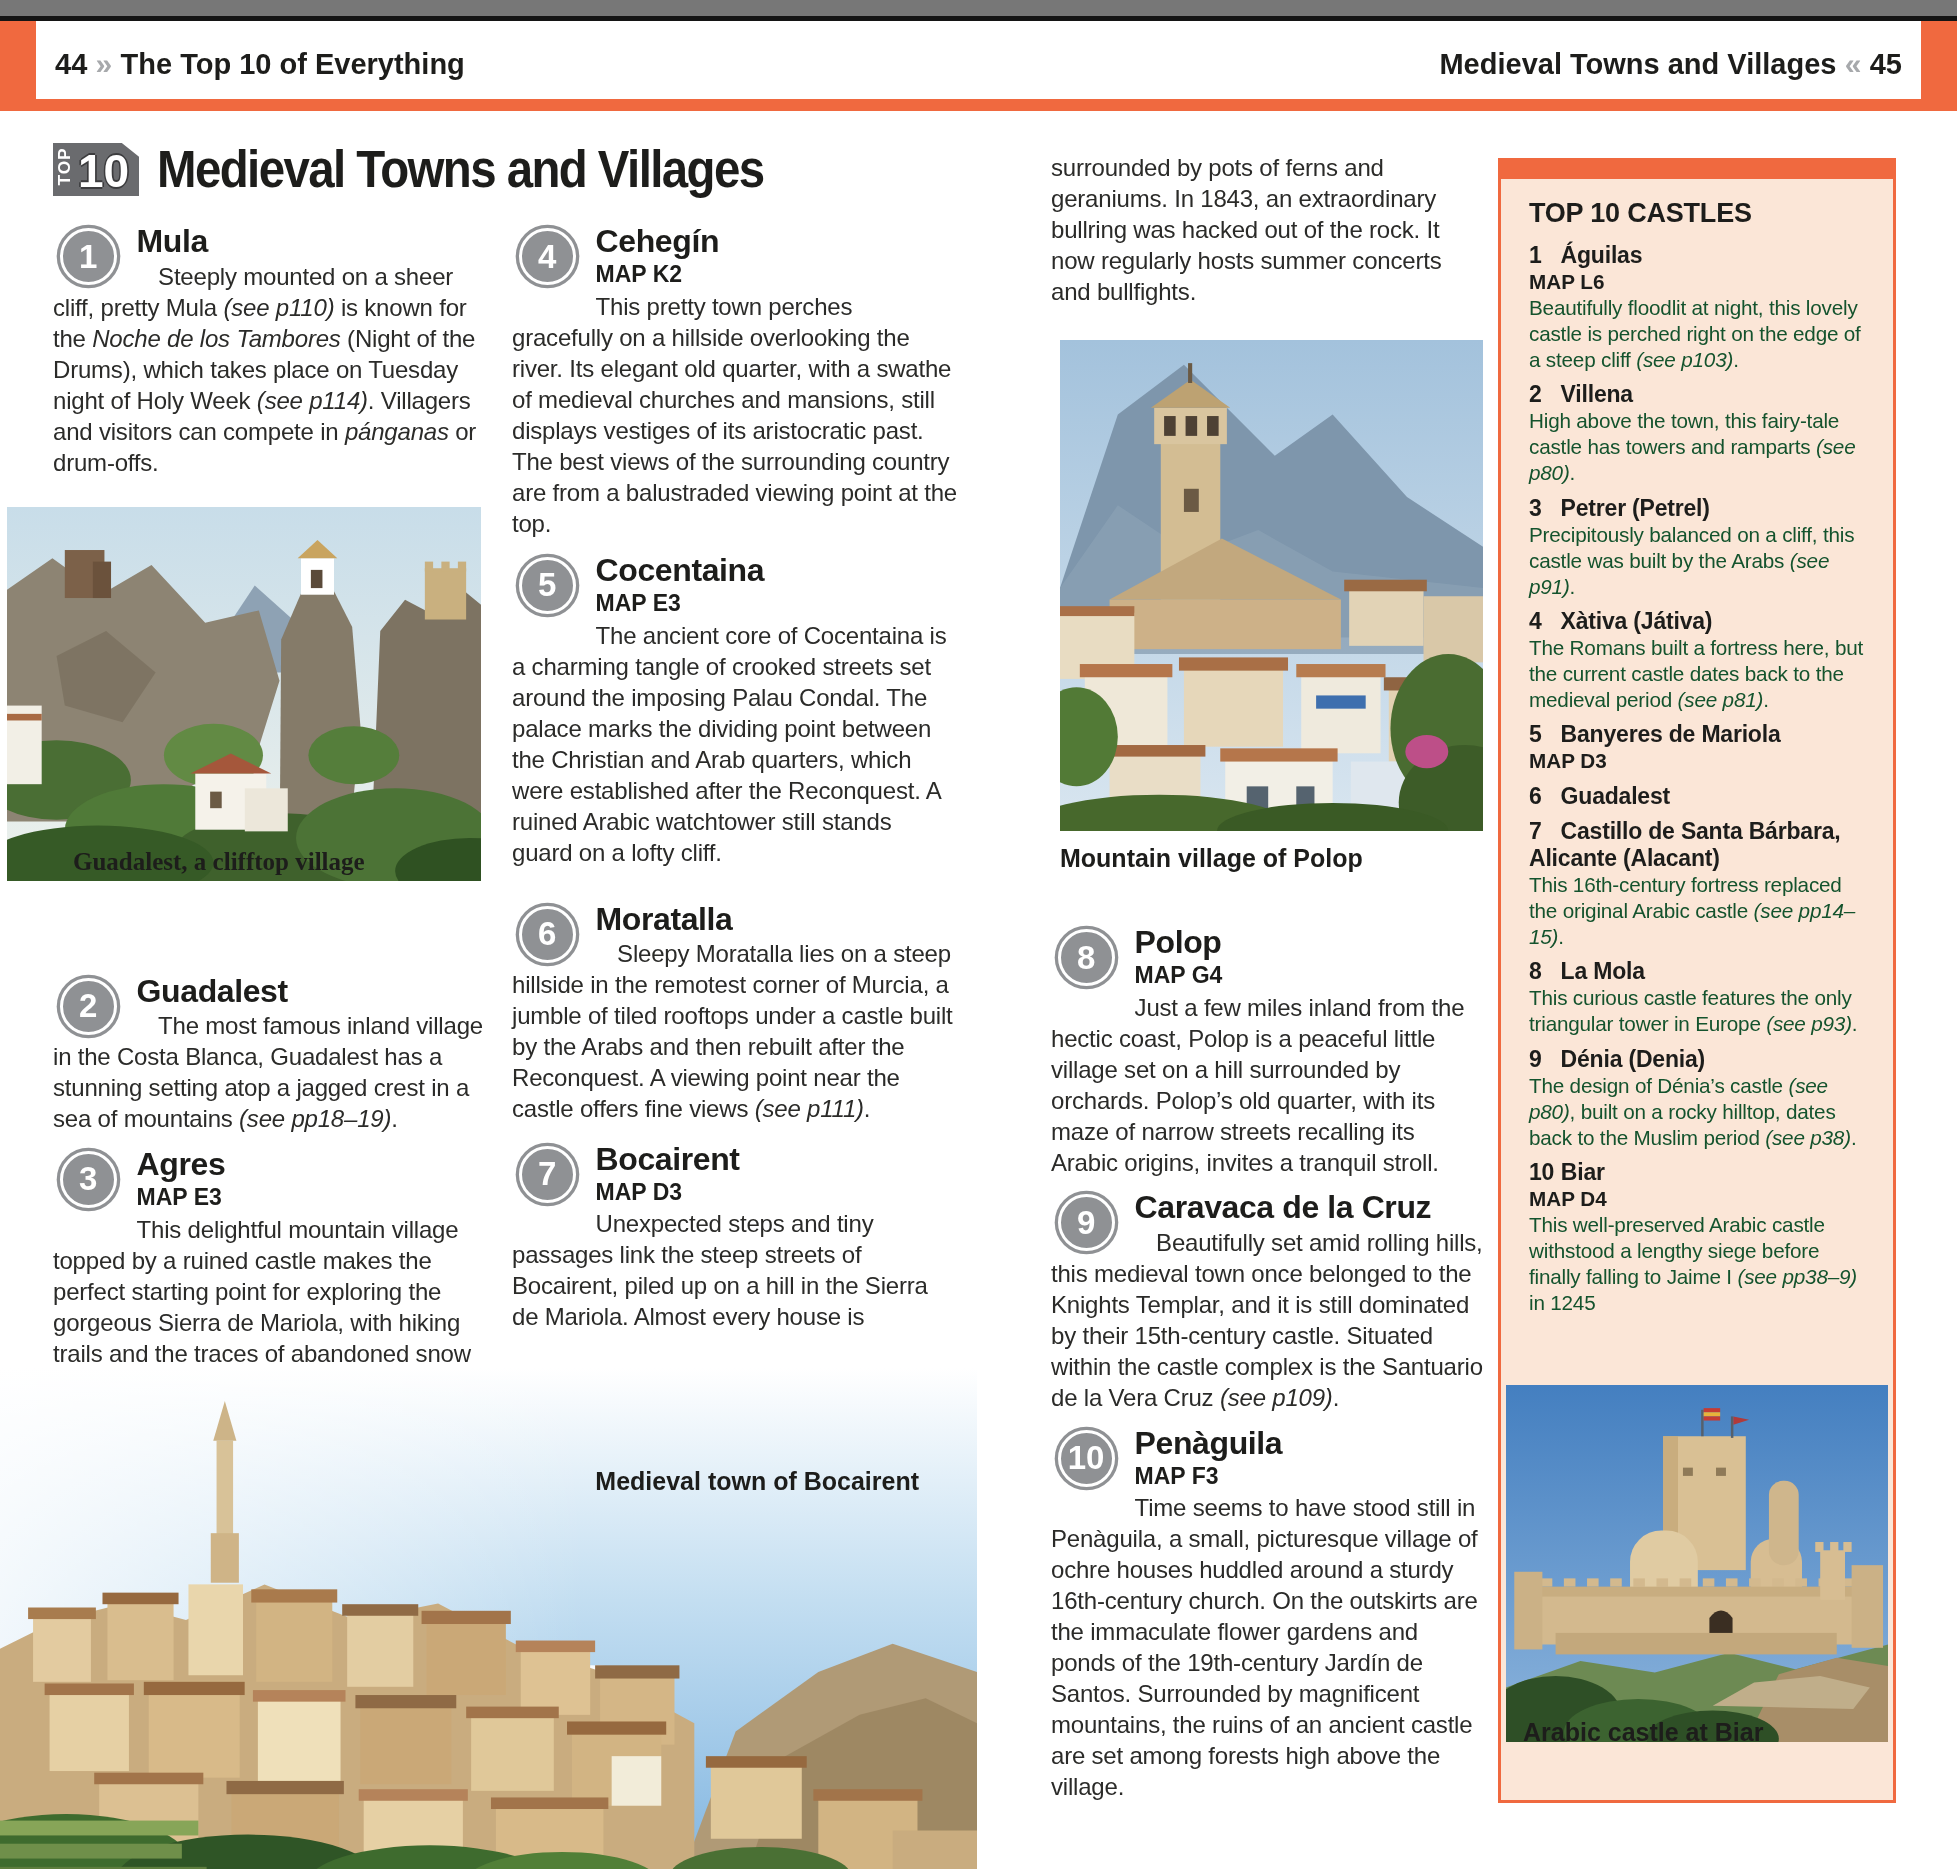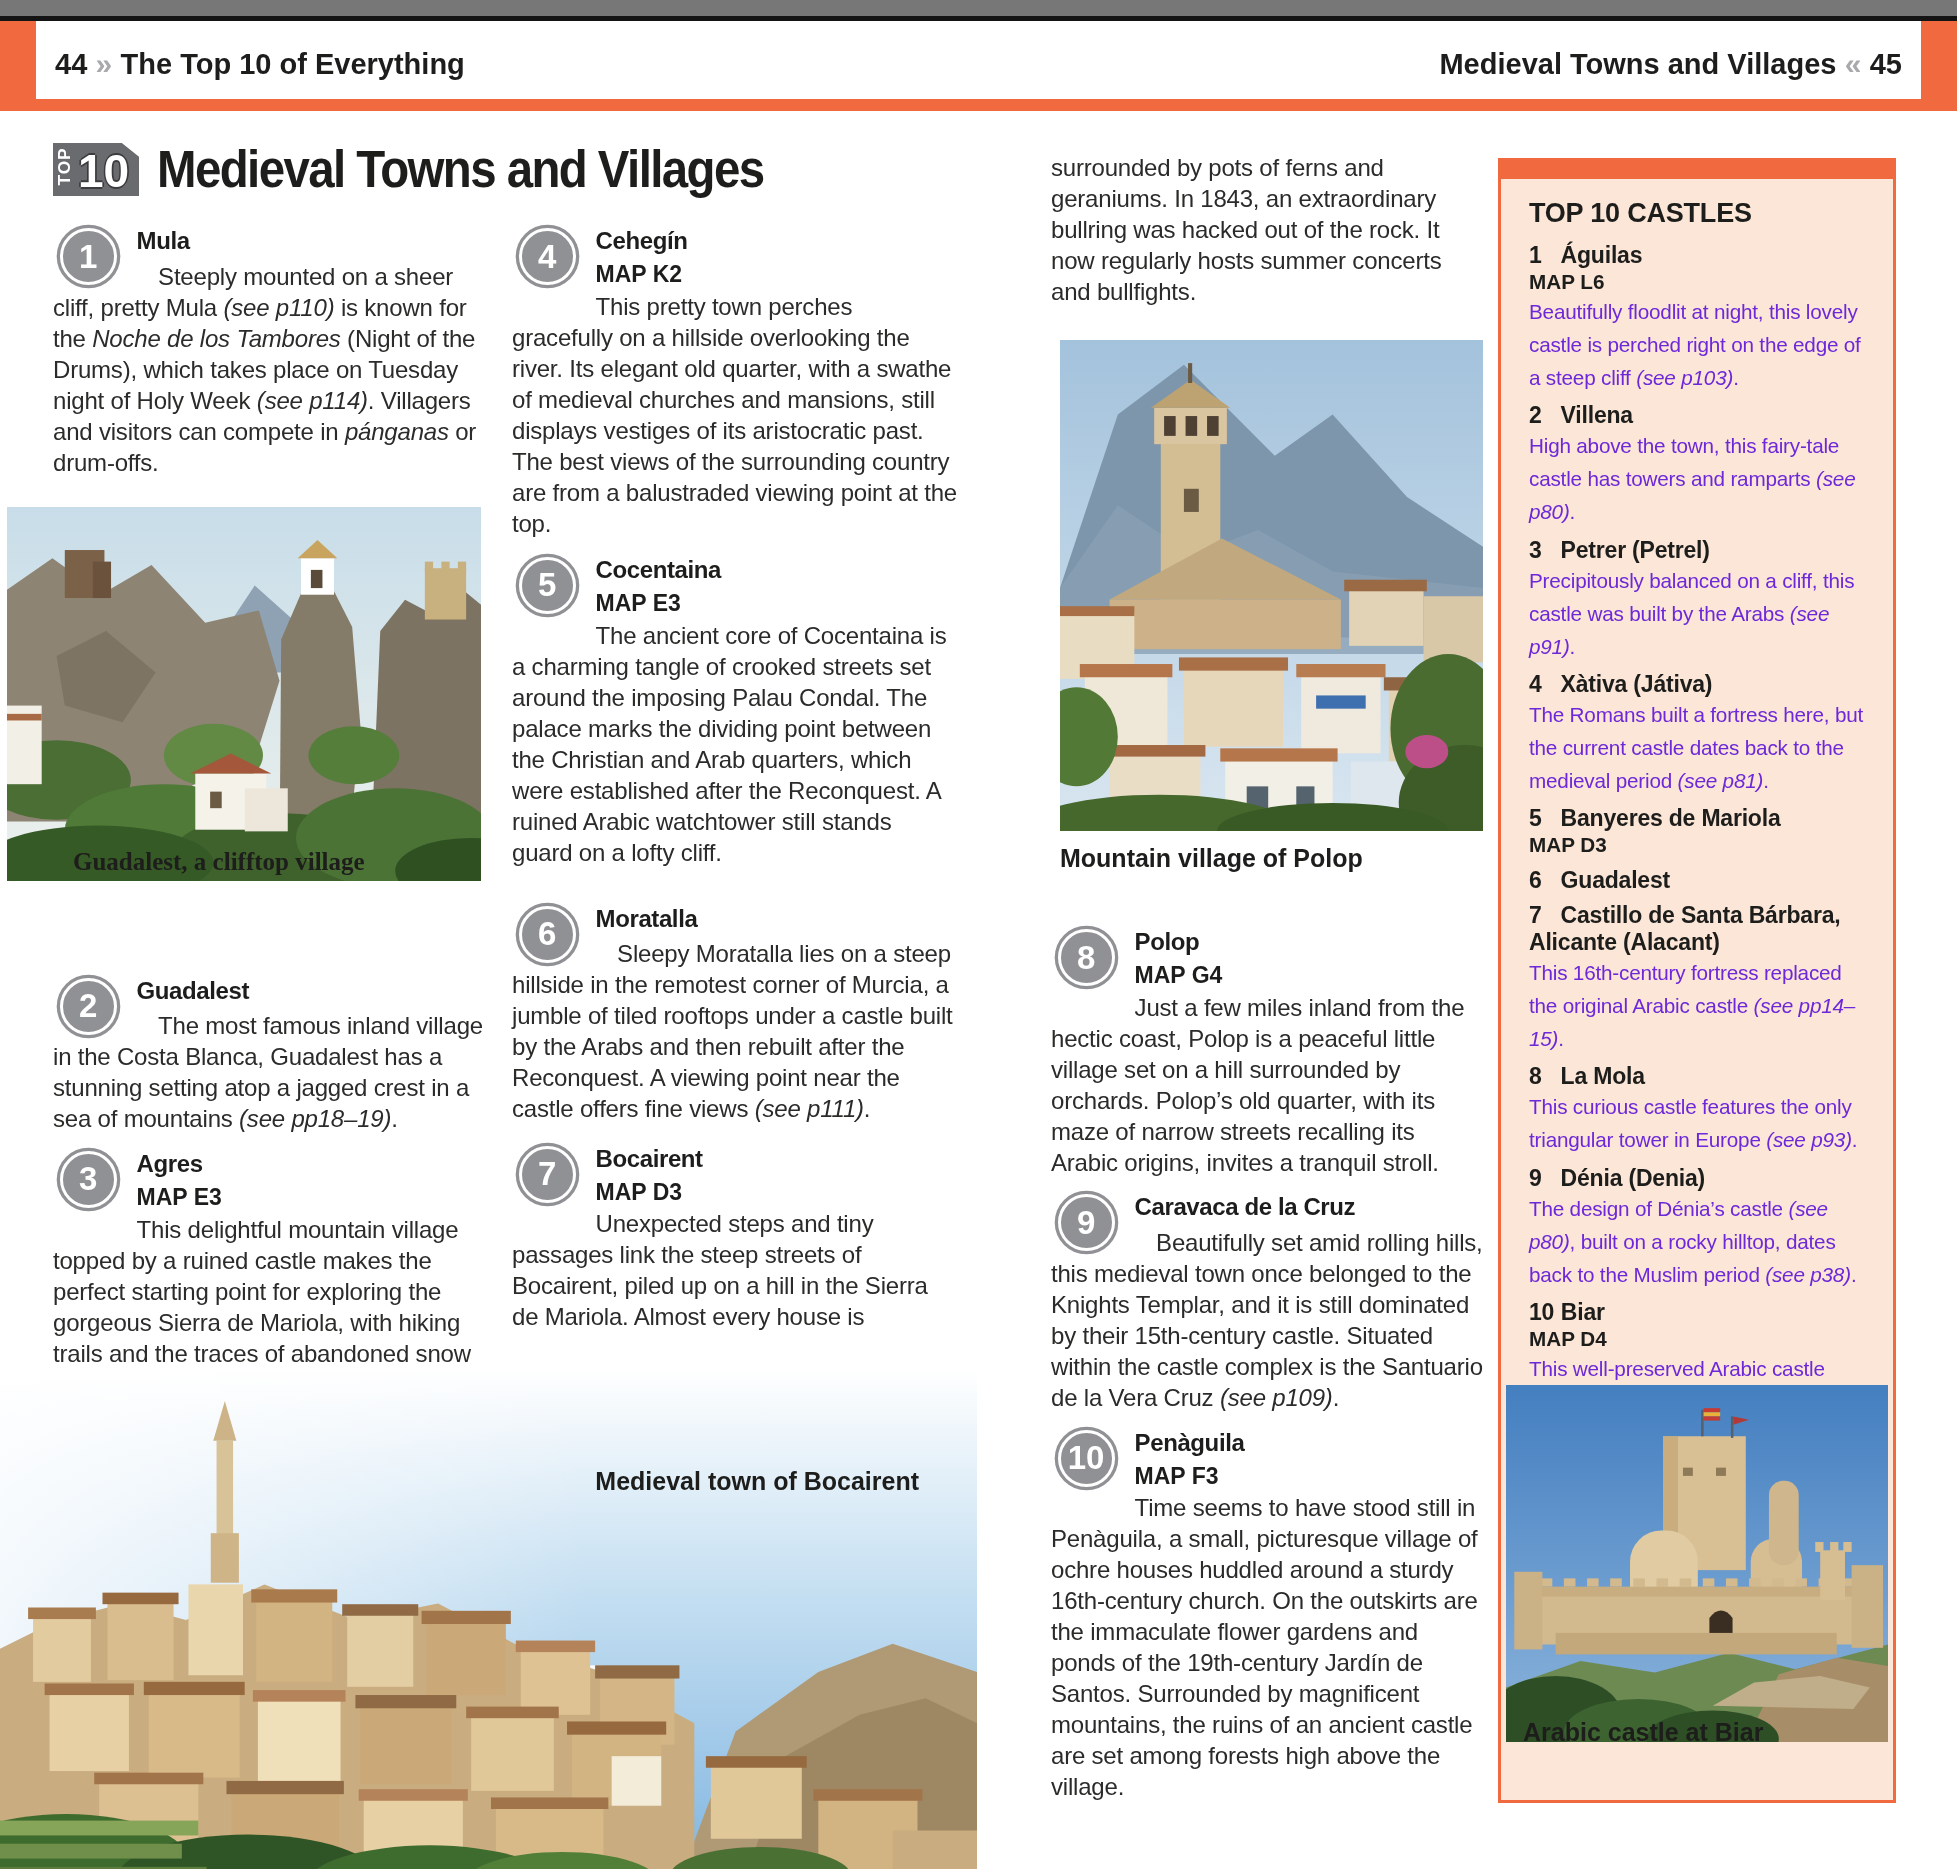--- a/index.html
+++ b/index.html
@@ -30,21 +30,21 @@
 
   
   .col{position:absolute;}
   #col1{left:53px;top:207px;width:430px;}
   #col2{left:512px;top:207px;width:446px;}
   #col3{left:1051px;top:136px;width:434px;}
   .entry{position:relative;}
   .num{float:left;width:51px;height:51px;border-radius:50%;background:var(--circle);
        border:3.3px solid #fff;box-shadow:0 0 0 3.3px var(--circle);color:#fff;font-size:33px;font-weight:bold;
        display:flex;align-items:center;justify-content:center;margin:5px 20px 6.6px 6.6px;}
-  .ename{margin:0;font-size:24px;font-weight:bold;color:var(--ink);line-height:36px;letter-spacing:-0.4px;}
+  .ename{margin:0;font-size:32px;font-weight:bold;color:var(--ink);line-height:36px;letter-spacing:-0.4px;}
   .emap{font-size:23px;font-weight:bold;color:var(--ink);line-height:30px;}
   .ebody{margin:1.7px 0 0;font-size:24px;line-height:31px;color:#2b2b29;letter-spacing:-0.2px;}
   .ebody.indent{text-indent:21.5px;}
   .it{font-style:italic;}
   .spacer1{height:455px;} .spacer3{height:579px;}
 
   .caption{position:absolute;font-size:25px;font-weight:bold;color:var(--ink);z-index:6;}
   #cap-guadalest{left:73px;top:832px;font-family:Liberation Serif, serif;}
   #cap-polop{left:1060px;top:828px;}
   #cap-bocairent{left:446px;top:1451px;width:473px;text-align:right;}
@@ -60,21 +60,21 @@
 
   
   .sidebar{position:absolute;left:1498px;top:142px;width:398px;height:1645px;box-sizing:border-box;
            background:var(--pink);border:3.3px solid var(--orange);border-top:21.5px solid var(--orange);
            padding:19px 25px 0 28px;overflow:hidden;z-index:5;}
   .sb-heading{margin:0 0 13.2px;font-size:27px;font-weight:bold;color:var(--ink);letter-spacing:-0.2px;}
   .sb-item{margin-bottom:8.3px;}
   .sb-name{font-size:23px;font-weight:bold;color:var(--ink);line-height:27px;letter-spacing:-0.2px;}
   .sb-name .sb-num{display:inline-block;min-width:25px;margin-right:6.6px;}
   .sb-map{font-size:20.7px;font-weight:bold;color:var(--ink);line-height:26px;}
-  .sb-body{font-size:20.7px;line-height:33px;color:#6d28d9;letter-spacing:-0.2px;}
+  .sb-body{font-size:20.7px;line-height:26px;color:#14532d;letter-spacing:-0.2px;}
 </style>
 </head>
 <body>
 
 <div class="page">
   <div class="scan-top"></div>
 
   <div class="tab left"></div>
   <div class="tab right"></div>
   <div class="header-rule"></div>

